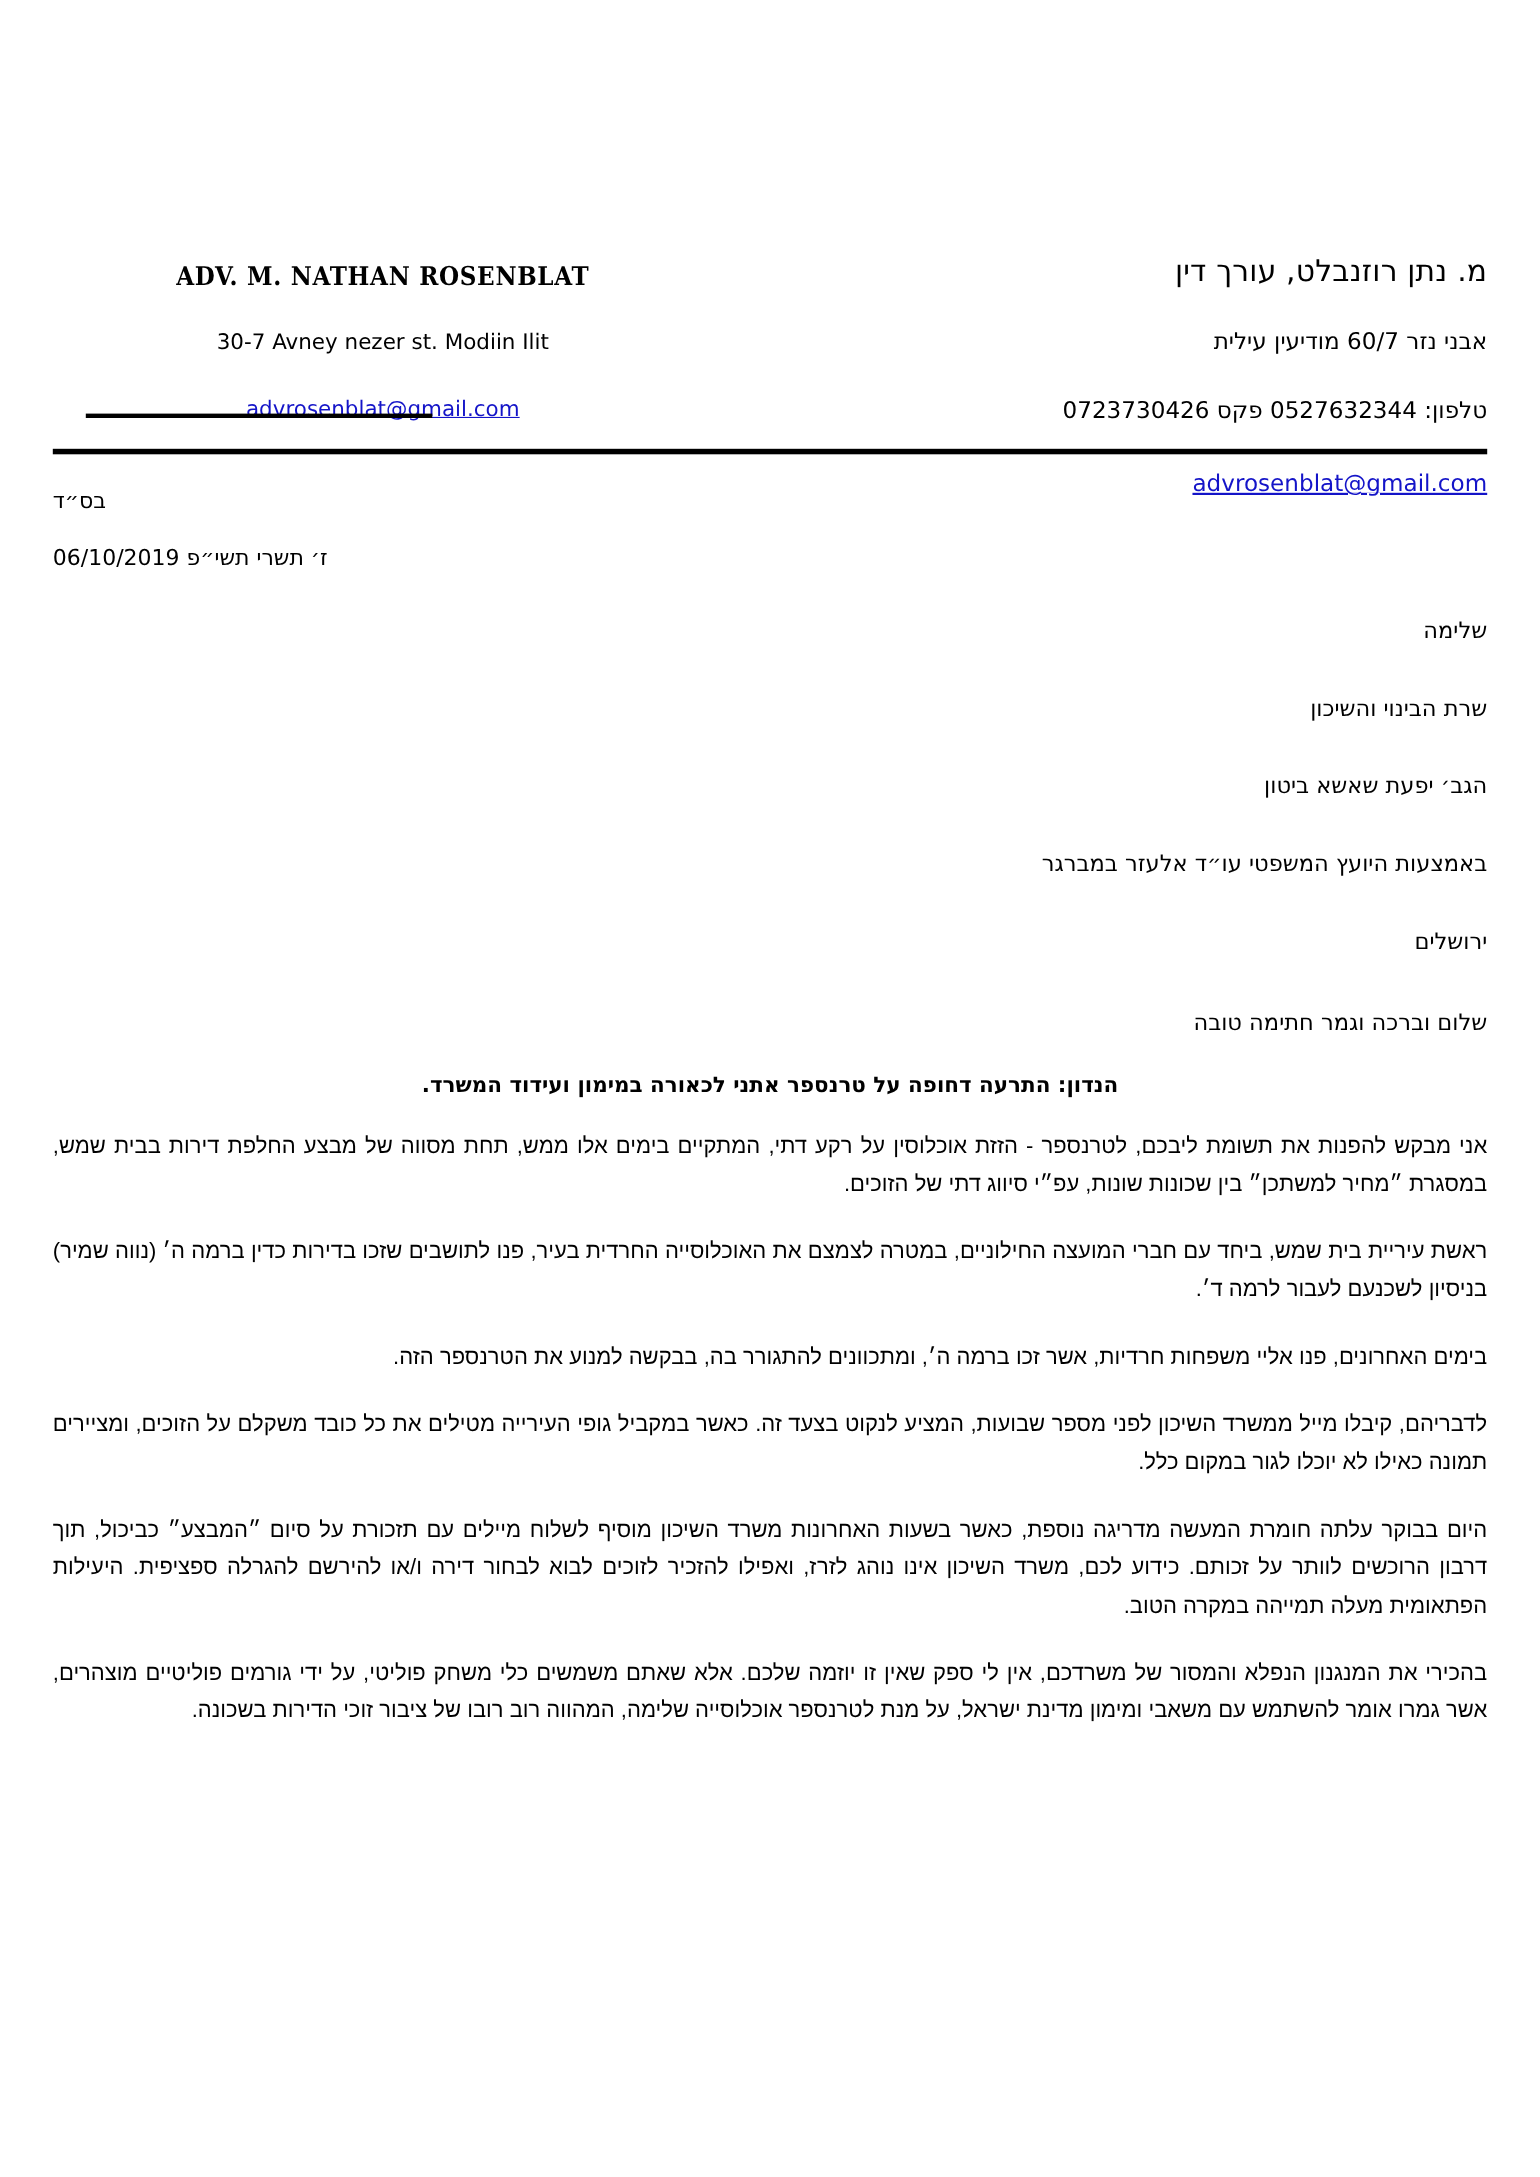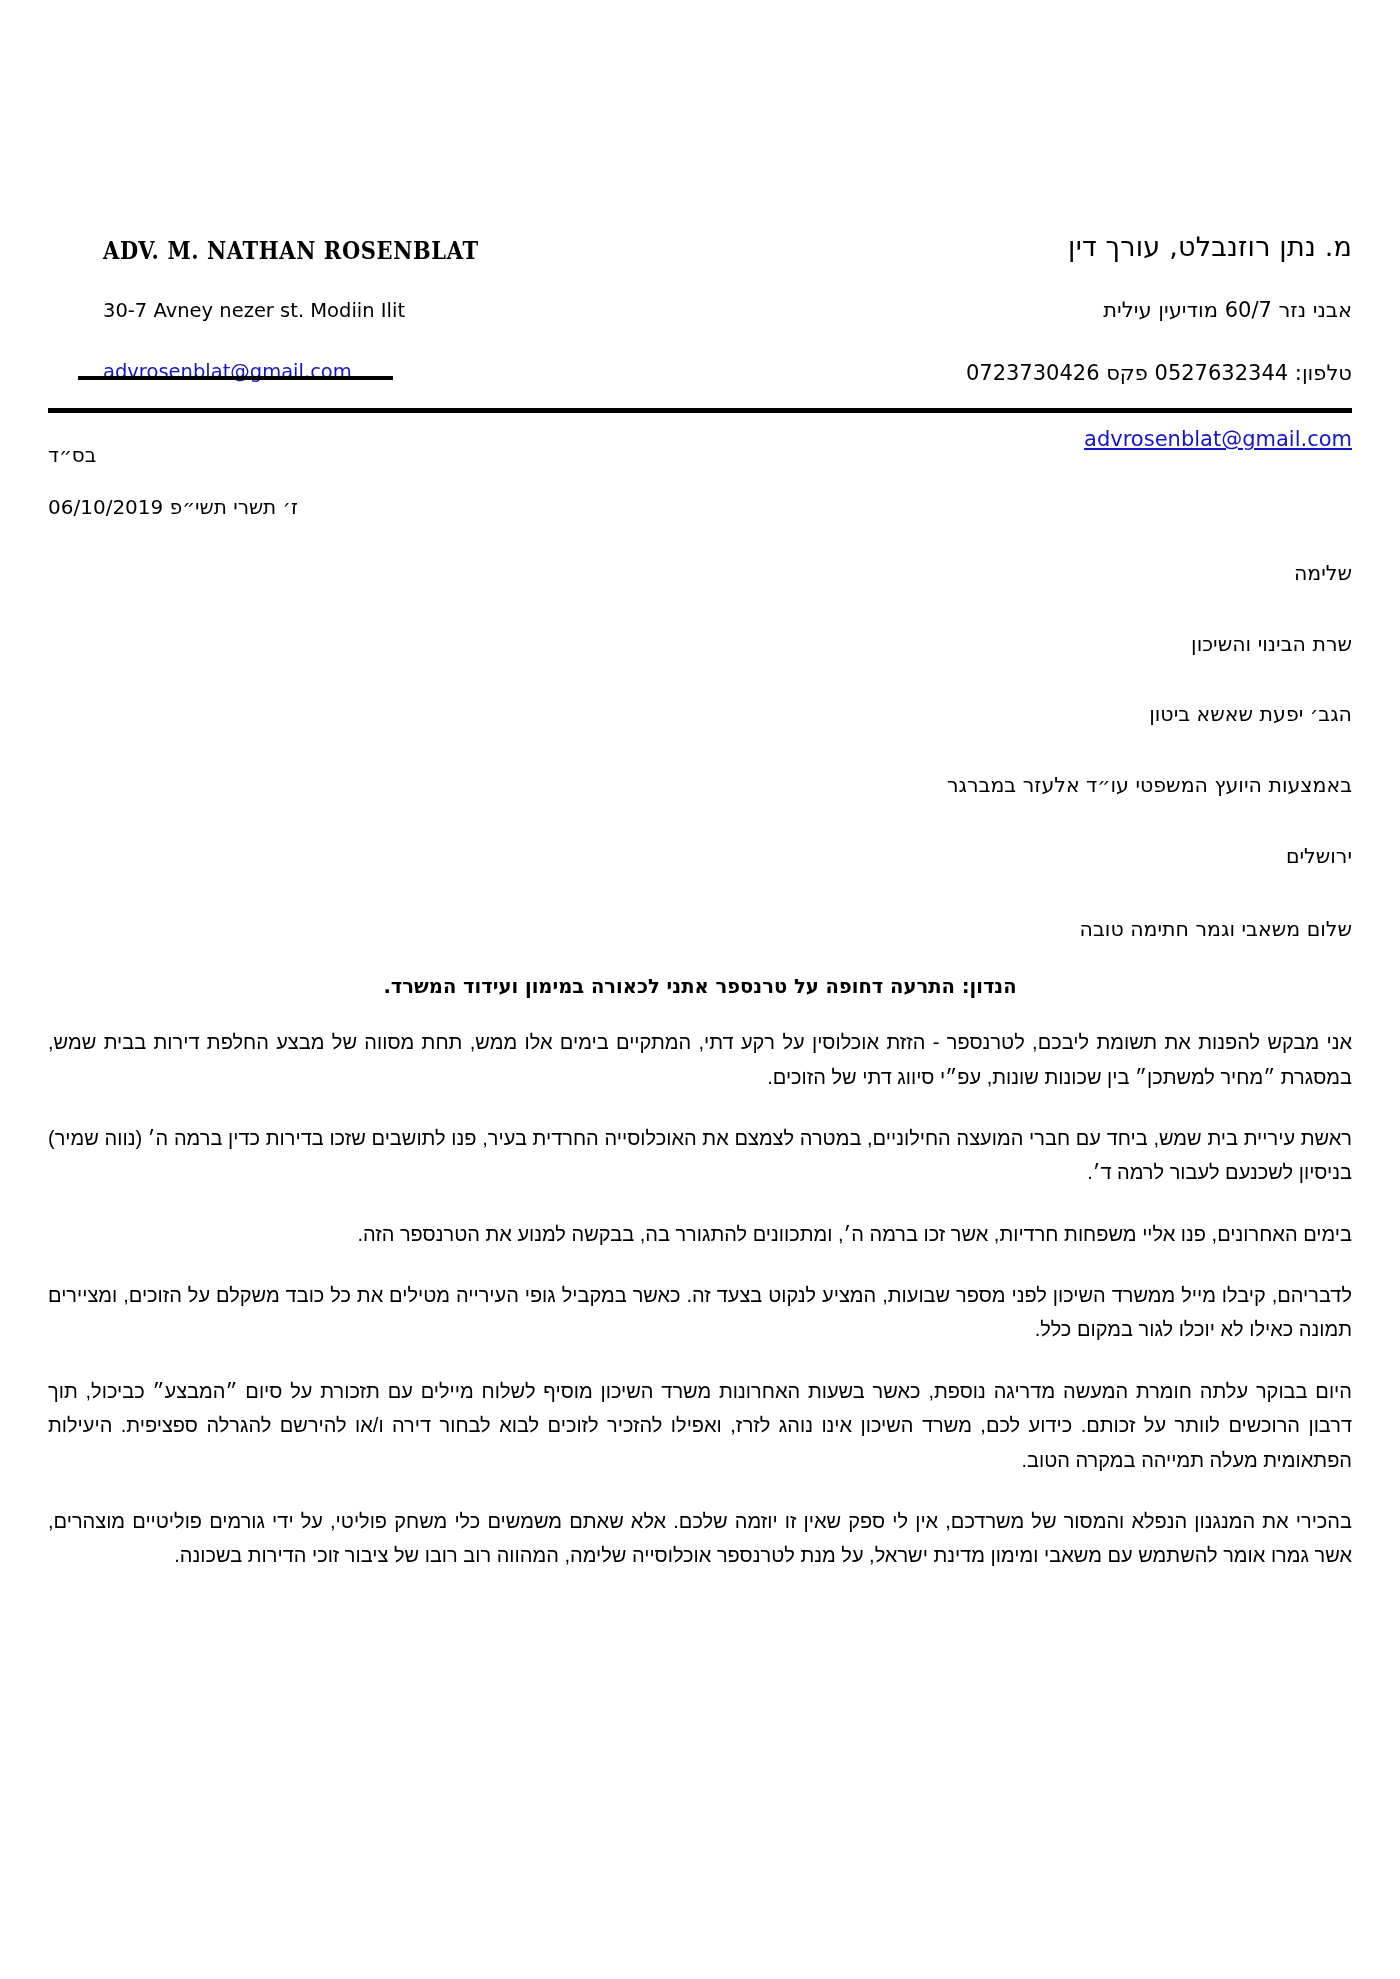--- a/index.html
+++ b/index.html
@@ -60,22 +60,23 @@
   .lh-right .email-line {
     margin-top: 40px;
     font-size: 21px;
     direction: ltr;
     text-align: right;
   }
 
   .lh-left {
     position: absolute;
     top: 8px;
-    left: 55px;
+    left: 70px;
     width: 460px;
+    text-align: center;
     direction: ltr;
     font-family: "DejaVu Sans", "Liberation Sans", sans-serif;
   }
   .lh-left .firm-en {
     font-family: "DejaVu Serif", "Liberation Serif", serif;
     font-weight: bold;
     font-size: 21px;
     letter-spacing: 0.6px;
     font-variant: small-caps;
     text-transform: uppercase;
@@ -216,21 +217,21 @@
     </div>
 
     <div class="addressee">
       <div class="ln">שלימה</div>
       <div class="ln">שרת הבינוי והשיכון</div>
       <div class="ln">הגב׳ יפעת שאשא ביטון</div>
       <div class="ln">באמצעות היועץ המשפטי עו״ד אלעזר במברגר</div>
       <div class="ln">ירושלים</div>
     </div>
 
-    <div class="greeting">שלום משאבי וגמר חתימה טובה</div>
+    <div class="greeting">שלום וברכה וגמר חתימה טובה</div>
 
     <div class="subject">הנדון: התרעה דחופה על טרנספר אתני לכאורה במימון ועידוד המשרד.</div>
 
     <div class="para">אני מבקש להפנות את תשומת ליבכם, לטרנספר - הזזת אוכלוסין על רקע דתי, המתקיים בימים אלו ממש, תחת מסווה של מבצע החלפת דירות בבית שמש, במסגרת ״מחיר למשתכן״ בין שכונות שונות, עפ״י סיווג דתי של הזוכים.</div>
     <div class="para">ראשת עיריית בית שמש, ביחד עם חברי המועצה החילוניים, במטרה לצמצם את האוכלוסייה החרדית בעיר, פנו לתושבים שזכו בדירות כדין ברמה ה׳ (נווה שמיר) בניסיון לשכנעם לעבור לרמה ד׳.</div>
     <div class="para">בימים האחרונים, פנו אליי משפחות חרדיות, אשר זכו ברמה ה׳, ומתכוונים להתגורר בה, בבקשה למנוע את הטרנספר הזה.</div>
     <div class="para">לדבריהם, קיבלו מייל ממשרד השיכון לפני מספר שבועות,  המציע לנקוט בצעד זה. כאשר במקביל גופי העירייה מטילים את כל כובד משקלם על הזוכים, ומציירים תמונה כאילו לא יוכלו לגור במקום כלל.</div>
     <div class="para">היום בבוקר עלתה חומרת המעשה מדריגה נוספת, כאשר בשעות האחרונות משרד השיכון מוסיף לשלוח מיילים עם תזכורת על סיום ״המבצע״ כביכול, תוך דרבון הרוכשים לוותר על זכותם. כידוע לכם, משרד השיכון אינו נוהג לזרז, ואפילו להזכיר לזוכים לבוא לבחור דירה ו/או להירשם להגרלה ספציפית. היעילות הפתאומית מעלה תמייהה במקרה הטוב.</div>
     <div class="para">בהכירי את המנגנון הנפלא והמסור של משרדכם, אין לי ספק שאין זו יוזמה שלכם. אלא שאתם משמשים כלי משחק פוליטי, על ידי גורמים פוליטיים מוצהרים, אשר גמרו אומר להשתמש עם משאבי ומימון מדינת ישראל, על מנת לטרנספר אוכלוסייה שלימה, המהווה רוב רובו של ציבור זוכי הדירות בשכונה.</div>
   </div>

